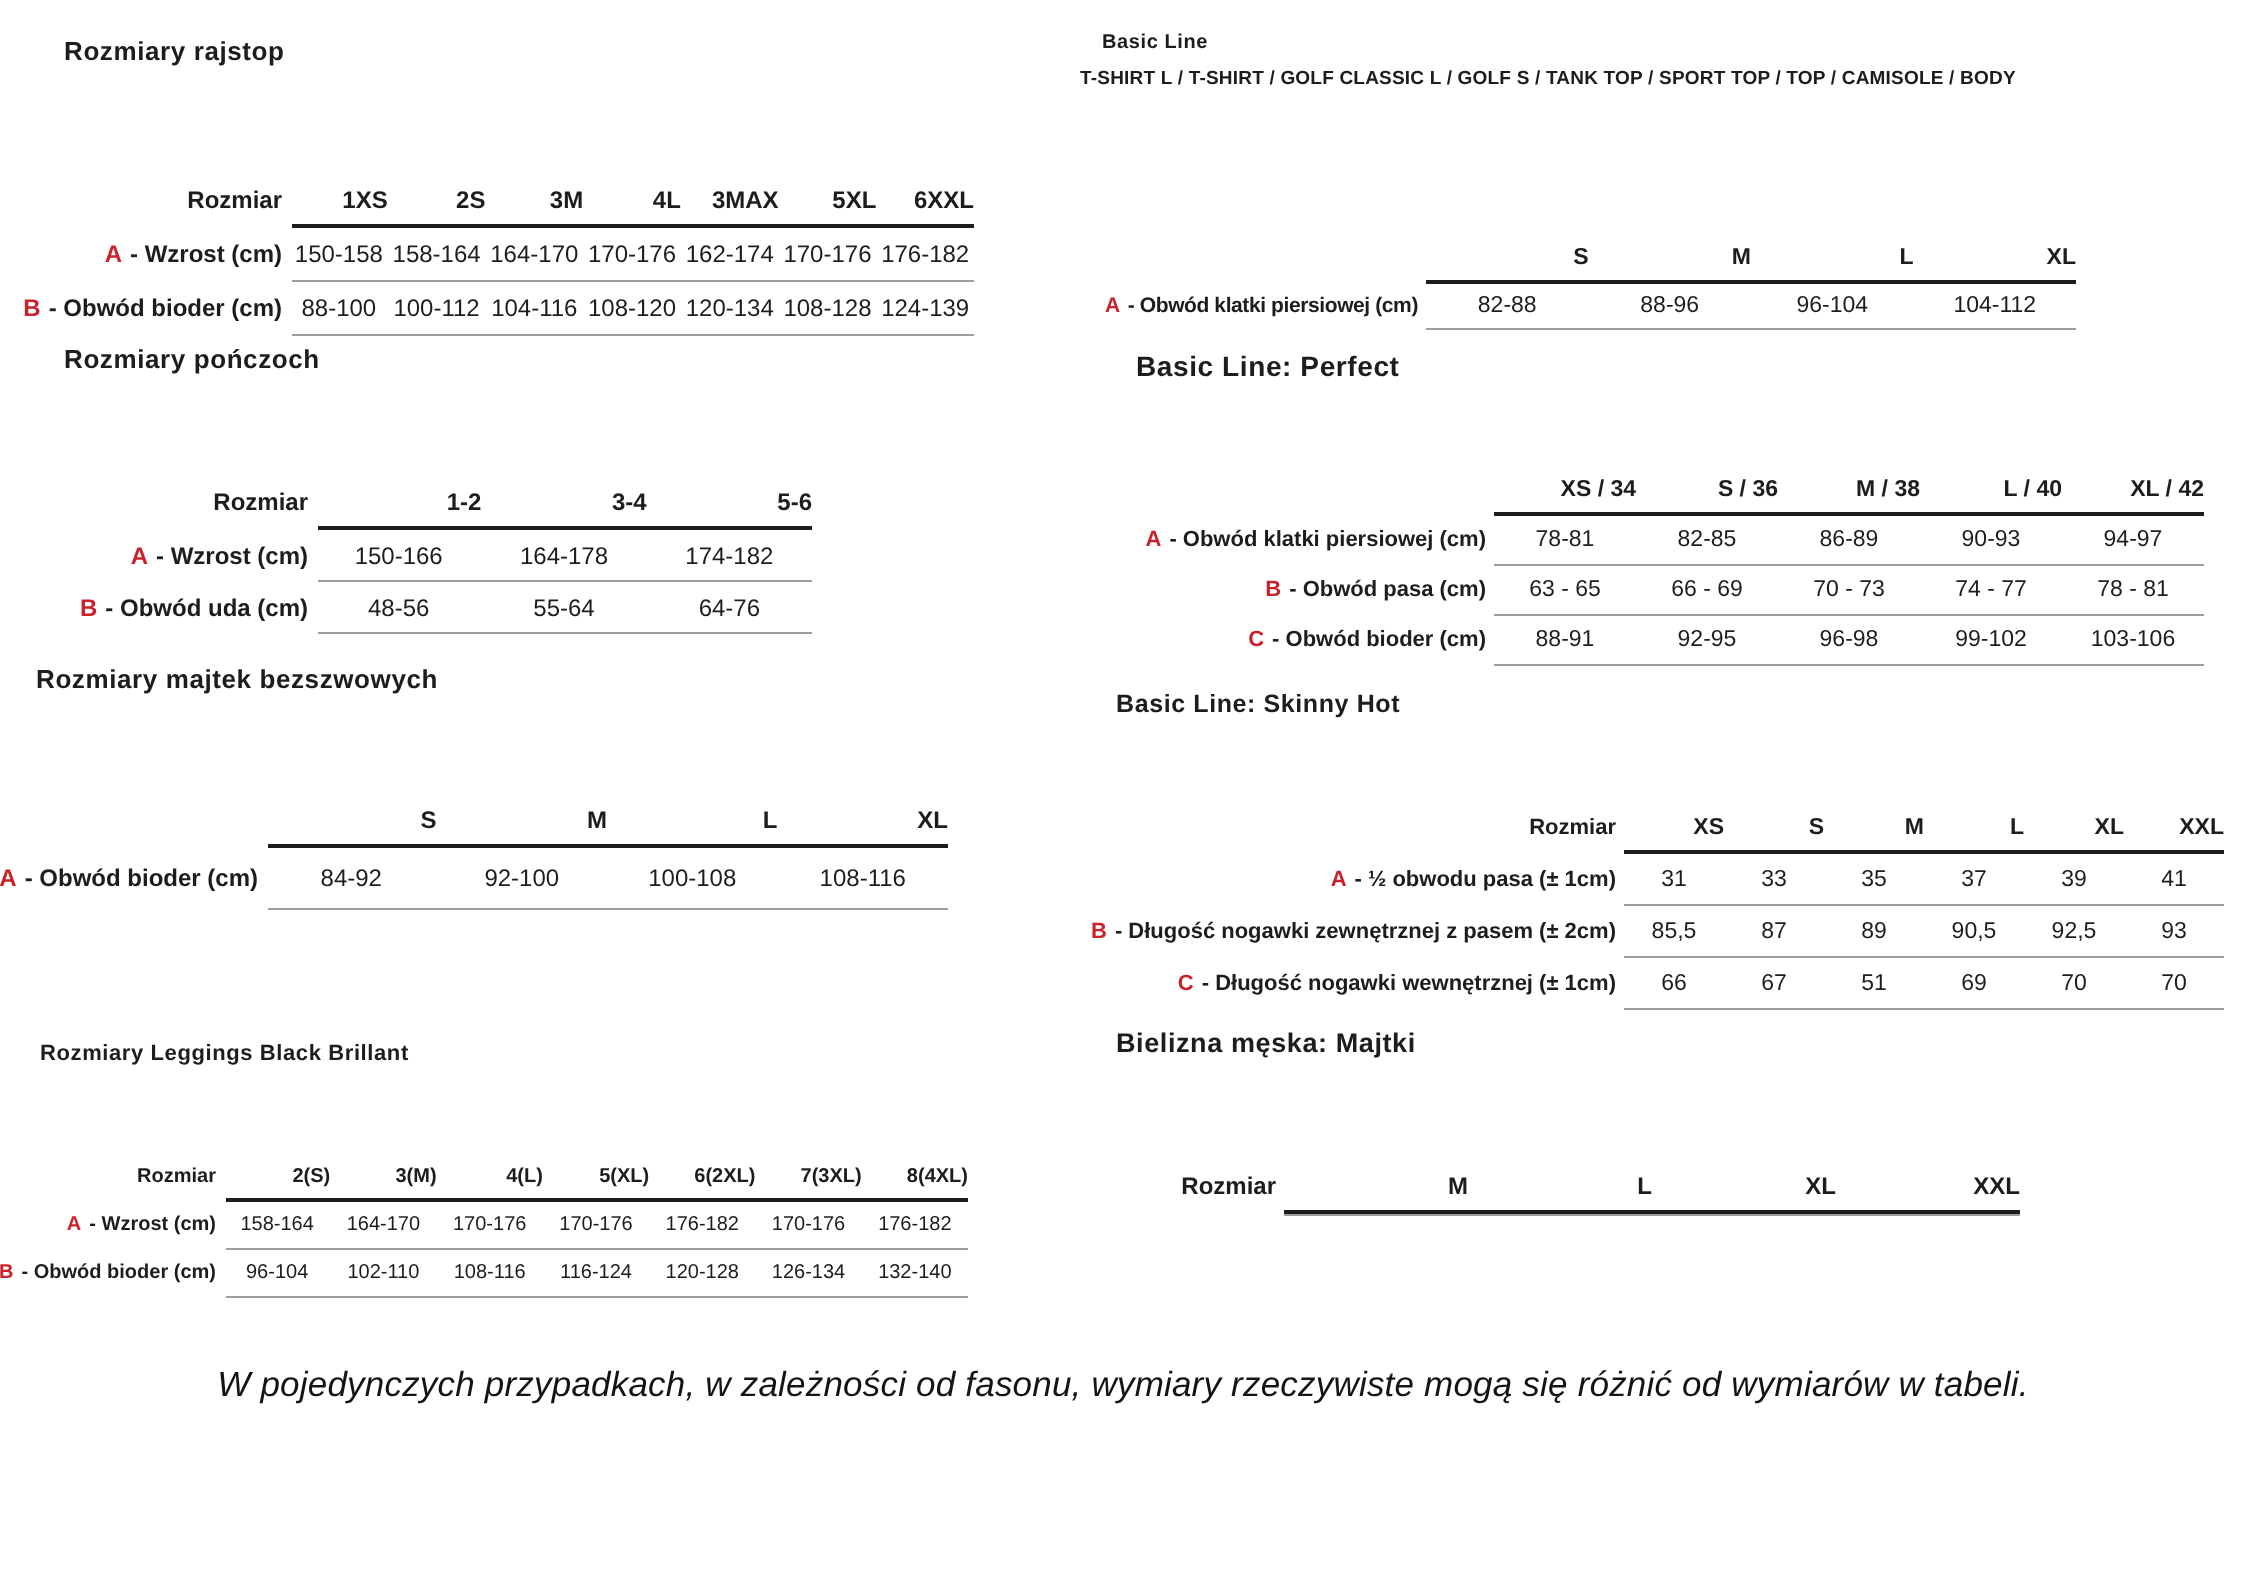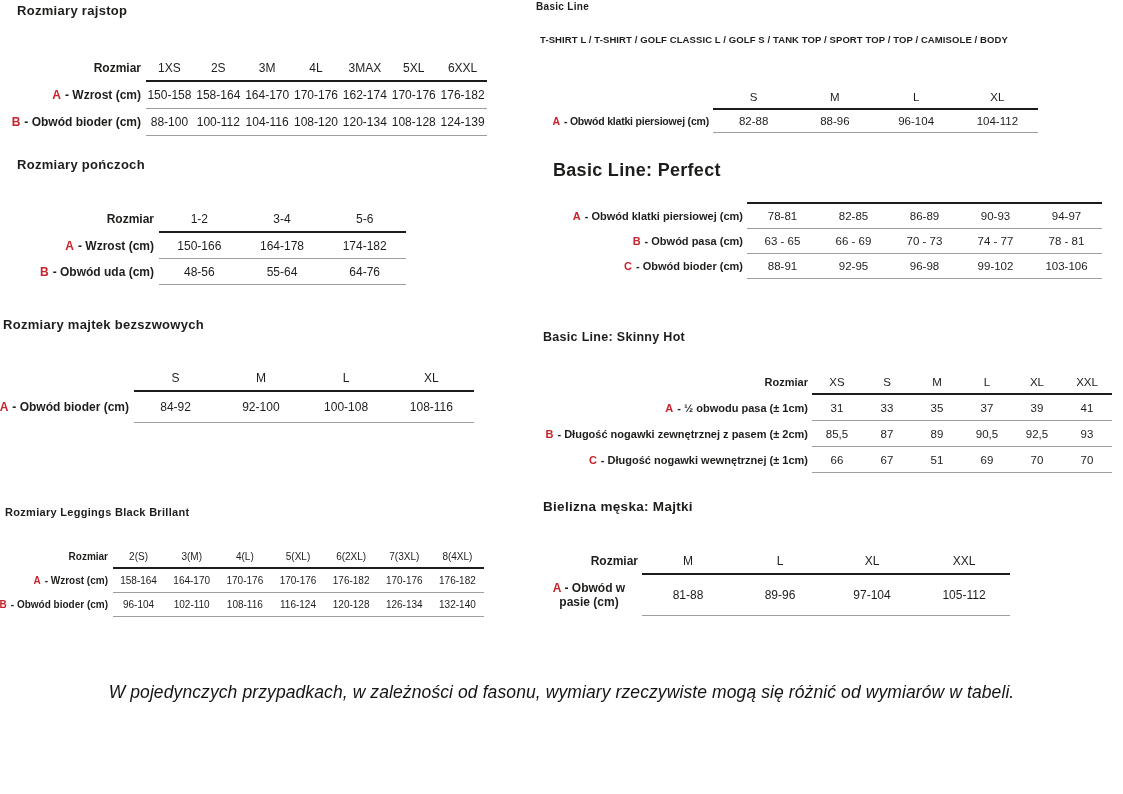--- a/index.html
+++ b/index.html
@@ -1,52 +1,52 @@
 <!DOCTYPE html>
 <html><head>
 <meta charset="utf-8">
 <style>
   html,body { margin:0; padding:0; background:#fff; }
   .page {
     position:relative; width:1123px; height:794px; background:#ffffff;
     font-family:"Liberation Sans", sans-serif; color:#1d1d1b; overflow:hidden;
   }
-  .title { position:absolute; margin:0; font-weight:700; letter-spacing:.3px; }
+  .title { position:absolute; margin:15px; font-weight:700; letter-spacing:.3px; }
   #title-t1 { left:17px;  top:3px;   font-size:13px; }
   #title-t2 { left:17px;  top:157px; font-size:13px; }
   #title-t3 { left:3px;   top:317px; font-size:13px; }
   #title-t4 { left:5px;   top:506px; font-size:11px; }
   #title-t5 { left:536px; top:1px;   font-size:10px; }
-  #title-t6 { left:553px; top:160px; font-size:18px; }
+  #title-t6 { left:553px; top:160px; font-size:14px; }
   #title-t7 { left:543px; top:330px; font-size:12.5px; }
   #title-t8 { left:543px; top:499px; font-size:13.5px; }
 
   .products {
     position:absolute; left:540px; top:34px; width:578px; text-align:left;
     font-size:9.5px; font-weight:700; line-height:11.5px; letter-spacing:.1px;
   }
 
-  .tbl { position:absolute; }
+  .tbl { position:absolute;margin-top:32px; }
   #t1 { left:0;     top:55px;  width:487px; font-size:12px; }
   #t2 { left:0;     top:206px; width:406px; font-size:12px; }
   #t3 { left:0;     top:366px; width:474px; font-size:12px; }
   #t4 { left:0;     top:546px; width:484px; font-size:10px; }
   #t5 { left:536px; top:86px;  width:502px; font-size:11.5px; }
   #t6 { left:536px; top:202px; width:566px; font-size:11.5px; }
   #t7 { left:536px; top:371px; width:576px; font-size:11.5px; }
   #t8 { left:536px; top:549px; width:474px; font-size:12px; }
 
   .row { display:flex; align-items:center; }
   .lab {
     display:flex; justify-content:flex-end; align-items:center; gap:4px;
     font-weight:700; white-space:nowrap; box-sizing:border-box; padding-right:4px;
   }
   .ltr { color:#c8232b; }
   .cell { flex:1 1 0; text-align:center; font-weight:400; }
-  .head .cell { font-weight:400; }
+  .head .cell { font-weight:700;text-align:right; }
   .div { border-top:1px solid #9e9e9e; height:0; }
   .div.thick { border-top:2.5px solid #1c1c1c; }
 
   #t1 .lab{width:145px} #t1 .div{margin-left:146px} #t1 .head{height:25px} #t1 .r{height:26px}
   #t2 .lab{width:158px} #t2 .div{margin-left:159px} #t2 .head{height:25px} #t2 .r{height:25px}
   #t3 .lab{width:133px} #t3 .div{margin-left:134px} #t3 .head{height:24px} #t3 .r{height:30px}
   #t4 .lab{width:112px} #t4 .div{margin-left:113px} #t4 .head{height:21px} #t4 .r{height:23px}
   #t5 .lab{width:177px; font-size:10.5px; letter-spacing:-.2px}
                         #t5 .div{margin-left:177px} #t5 .head{height:22px} #t5 .r{height:22px}
   #t6 .lab{width:211px; font-size:11px}
@@ -228,20 +228,28 @@
       <div class="cell">82-88</div>
       <div class="cell">88-96</div>
       <div class="cell">96-104</div>
       <div class="cell">104-112</div>
     </div>
     <div class="div"></div>
   </div>
 
   <h2 class="title" id="title-t6">Basic Line: Perfect</h2>
   <div class="tbl" id="t6">
+    <div class="row head">
+      <div class="lab"></div>
+      <div class="cell">XS / 34</div>
+      <div class="cell">S / 36</div>
+      <div class="cell">M / 38</div>
+      <div class="cell">L / 40</div>
+      <div class="cell">XL / 42</div>
+    </div>
     <div class="div thick"></div>
     <div class="row r">
       <div class="lab">
           <span class="ltr">A</span>
           <span>- Obwód klatki piersiowej (cm)</span>
         </div>
       <div class="cell">78-81</div>
       <div class="cell">82-85</div>
       <div class="cell">86-89</div>
       <div class="cell">90-93</div>
@@ -330,24 +338,17 @@
   <h2 class="title" id="title-t8">Bielizna męska: Majtki</h2>
   <div class="tbl" id="t8">
     <div class="row head">
       <div class="lab">Rozmiar</div>
       <div class="cell">M</div>
       <div class="cell">L</div>
       <div class="cell">XL</div>
       <div class="cell">XXL</div>
     </div>
     <div class="div thick"></div>
-    <div class="row r">
-      <div class="lab"><span class="ltr">A</span><span>- Obwód w pasie (cm)</span></div>
-      <div class="cell">81-88</div>
-      <div class="cell">89-96</div>
-      <div class="cell">97-104</div>
-      <div class="cell">105-112</div>
-    </div>
     <div class="div"></div>
   </div>
 
   <div class="footer">W pojedynczych przypadkach, w zależności od fasonu, wymiary rzeczywiste mogą się różnić od wymiarów w tabeli.</div>
 </div>
 
 </body></html>

